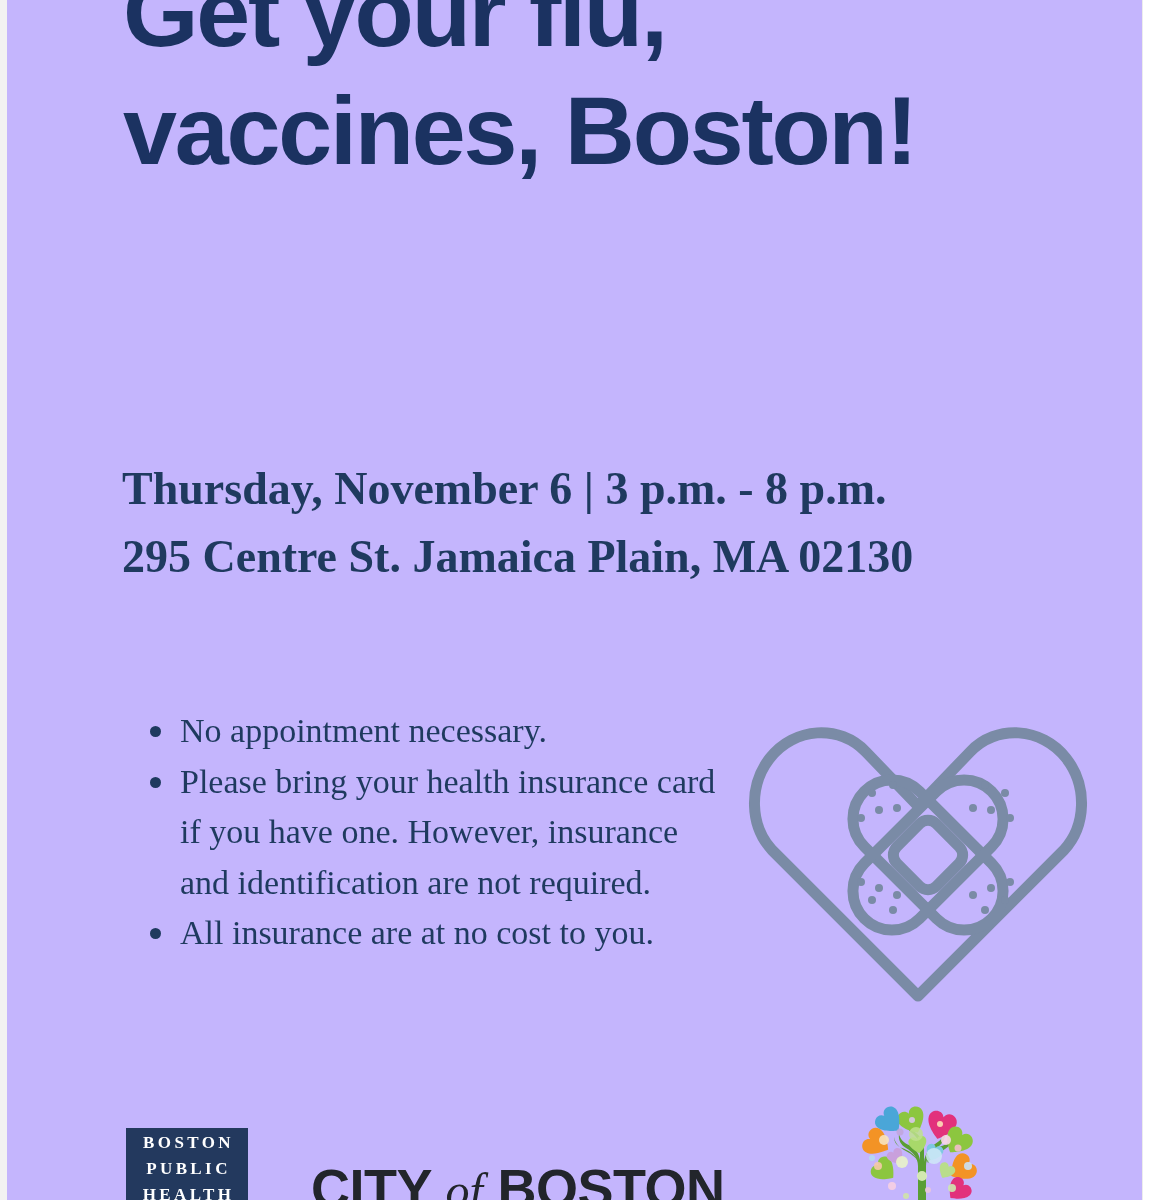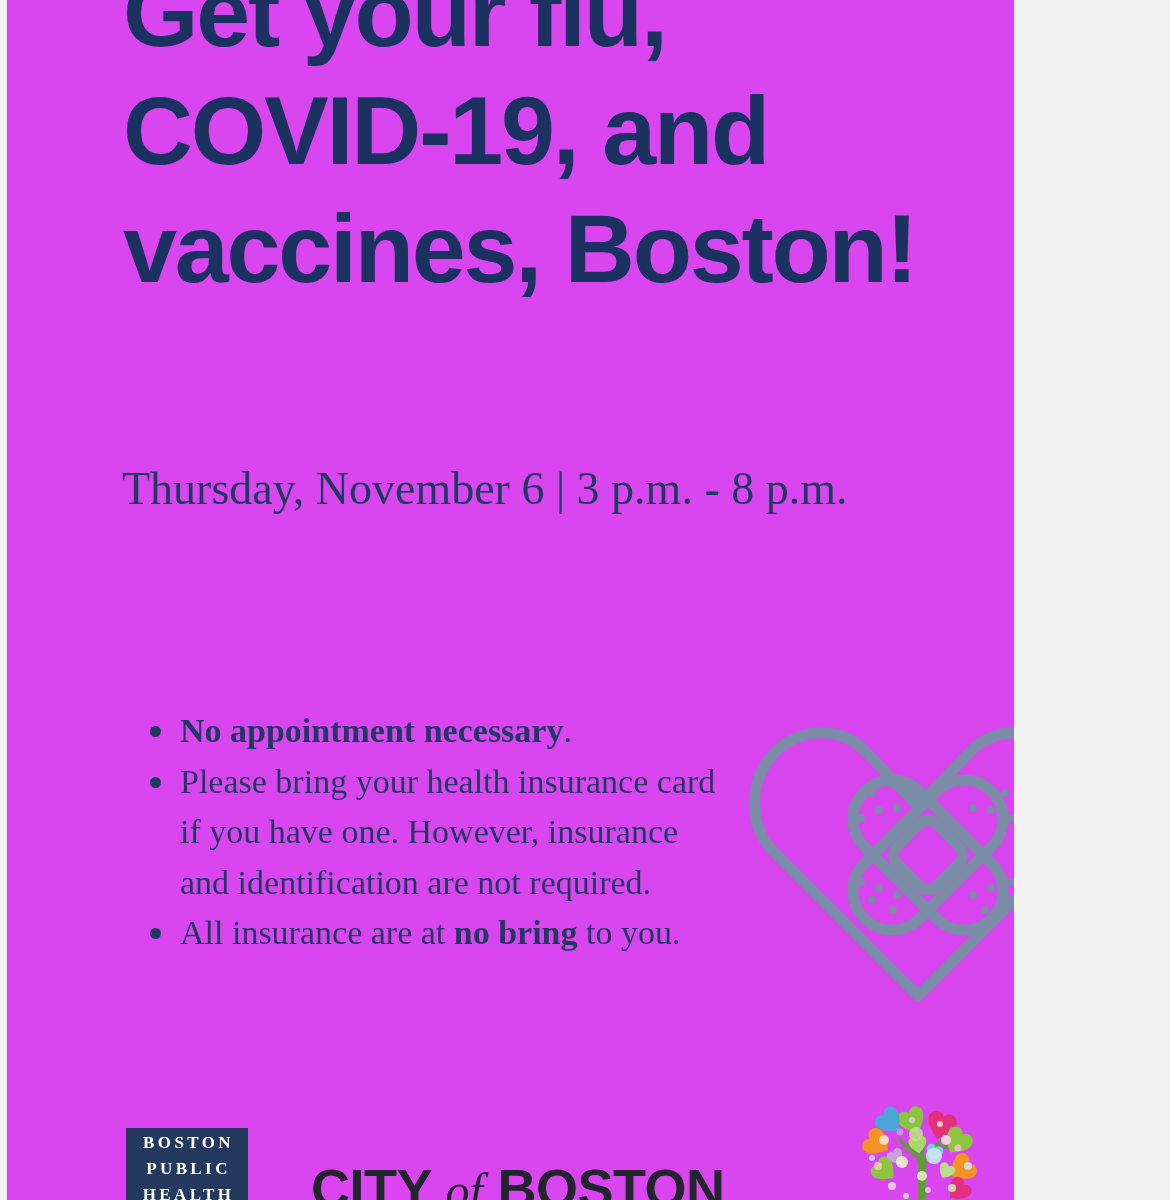--- a/index.html
+++ b/index.html
@@ -5,22 +5,22 @@
 <style>
   html,body{margin:0;padding:0;}
   body{
     width:1170px;height:1200px;
     background:#f2f2f2;
     font-family:"Liberation Sans", sans-serif;
     overflow:hidden;
   }
   .page{
     position:relative;
-    width:1014px;height:1200px;
-    background:#d946ef;
+    width:1170px;height:1200px;
+    background:#c4b5fd;
     overflow:hidden;
   }
   
   .edge-left{
     position:absolute;left:0;top:0;width:7px;height:1200px;
     background:#f2f2f2;
   }
   .edge-right{
     position:absolute;left:1142px;top:0;width:28px;height:1200px;
     background:#ffffff;border-left:1px solid #ececec;
@@ -43,21 +43,21 @@
   
   .details{
     position:absolute;
     left:122px;top:455px;
     width:940px;
     color:#1f3a5f;
     font-family:"Liberation Serif", serif;
     font-size:46px;
     line-height:68px;
   }
-  .details .dl{display:block;white-space:nowrap;}
+  .details .dl{display:block;white-space:nowrap;font-weight:bold;}
 
   
   .bullets{
     position:absolute;
     left:148px;top:706px;
     width:580px;
     margin:0;padding:0;
     list-style:none;
     color:#1f3a5f;
     font-family:"Liberation Serif", serif;
@@ -70,21 +70,21 @@
     margin:0 0 0 0;
   }
   .bullets li::before{
     content:"";
     position:absolute;
     left:2px;top:20px;
     width:11px;height:11px;
     border-radius:50%;
     background:#1f3a5f;
   }
-  .bullets b{font-weight:700;}
+  .bullets b{font-weight:400;}
 
   
   .heart-art{
     position:absolute;
     left:742px;top:700px;
     width:352px;height:312px;
   }
   .heart-art svg{display:block;width:100%;height:100%;}
 
   
@@ -142,32 +142,32 @@
 </head>
 <body>
 
 <div class="page">
 
   <div class="edge-left"></div>
   <div class="edge-right"></div>
 
   <div class="headline">
     <span class="hl">Get your flu,</span>
-    <span class="hl">COVID-19, and</span>
     <span class="hl">vaccines, Boston!</span>
   </div>
 
   <div class="details">
     <span class="dl">Thursday, November 6 | 3 p.m. - 8 p.m.</span>
+    <span class="dl">295 Centre St. Jamaica Plain, MA 02130</span>
   </div>
 
   <ul class="bullets">
     <li><b>No appointment necessary</b><span>.</span></li>
     <li><span>Please bring your health insurance card if you have one. However, insurance and identification are not required.</span></li>
-    <li><span>All insurance are at </span><b>no bring</b><span> to you.</span></li>
+    <li><span>All insurance are at </span><b>no cost</b><span> to you.</span></li>
   </ul>
 
   <div class="heart-art">
     <svg viewBox="0 0 352 312" xmlns="http://www.w3.org/2000/svg">
       <g fill="none" stroke="#7a8ba6" stroke-width="11" stroke-linecap="round" stroke-linejoin="round">
         <path d="M176 296 L30 150 C8 126 6 86 28 58 C52 27 98 24 124 52 L176 106 L228 52 C254 24 300 27 324 58 C346 86 344 126 322 150 Z"></path>
         <g>
           <rect x="96" y="116" width="180" height="78" rx="39" ry="39" transform="rotate(45 186 155)"></rect>
           <rect x="96" y="116" width="180" height="78" rx="39" ry="39" transform="rotate(-45 186 155)"></rect>
           <rect x="158" y="127" width="56" height="56" rx="12" ry="12" transform="rotate(45 186 155)"></rect>

